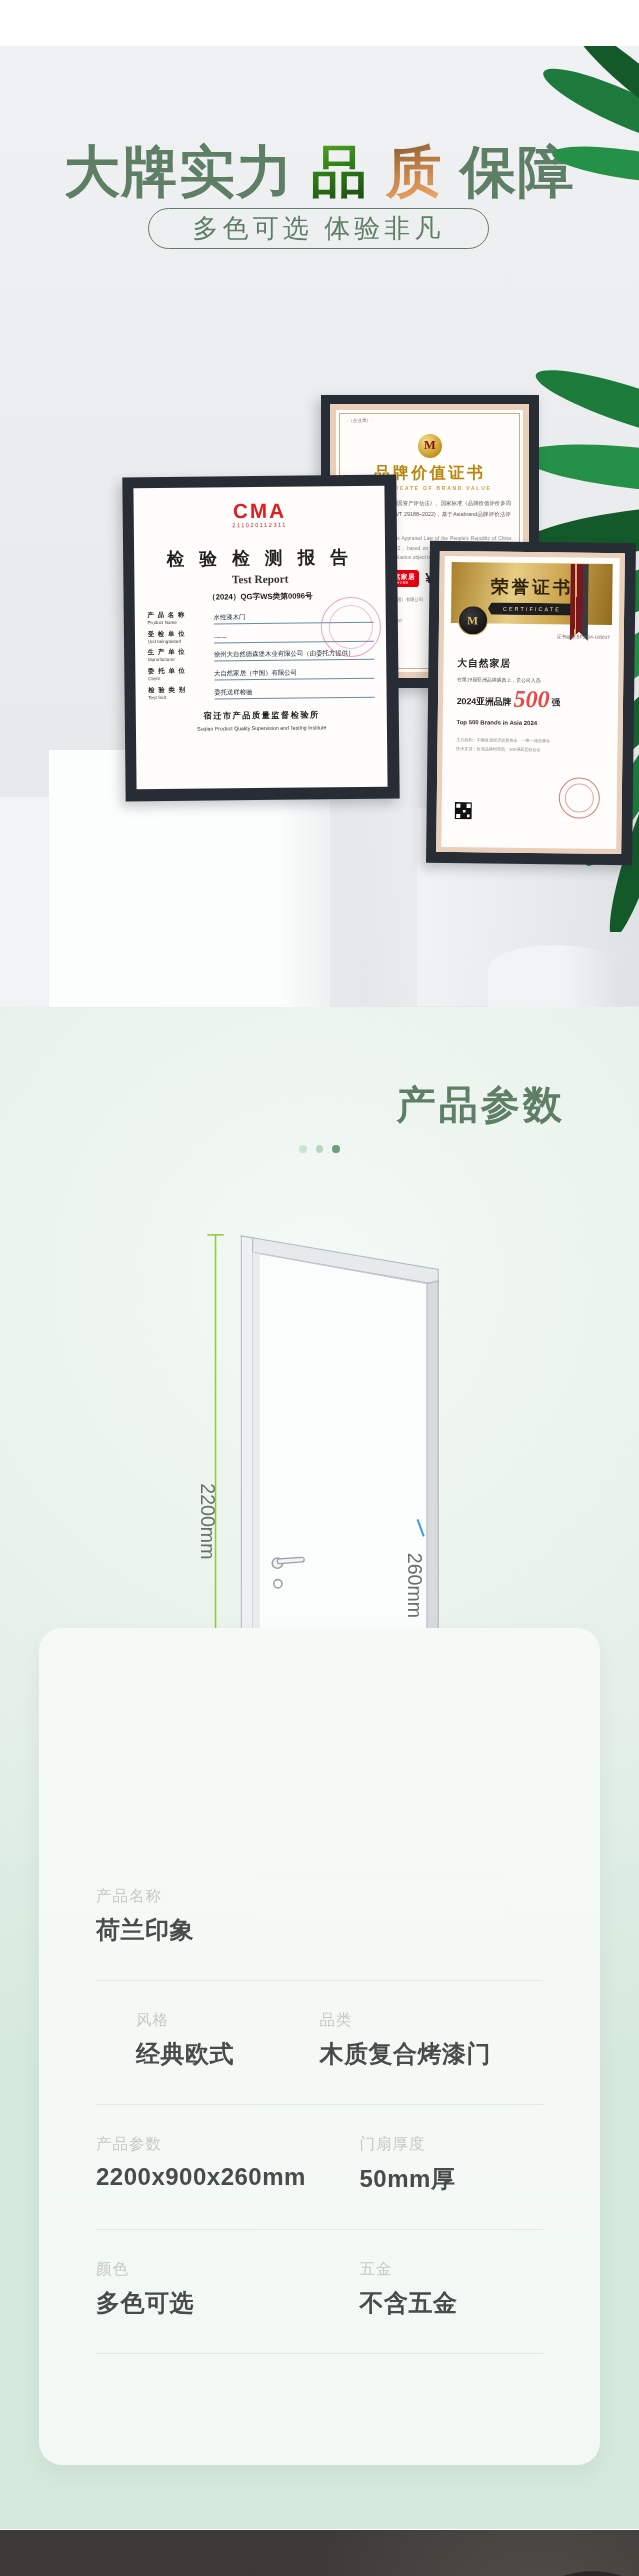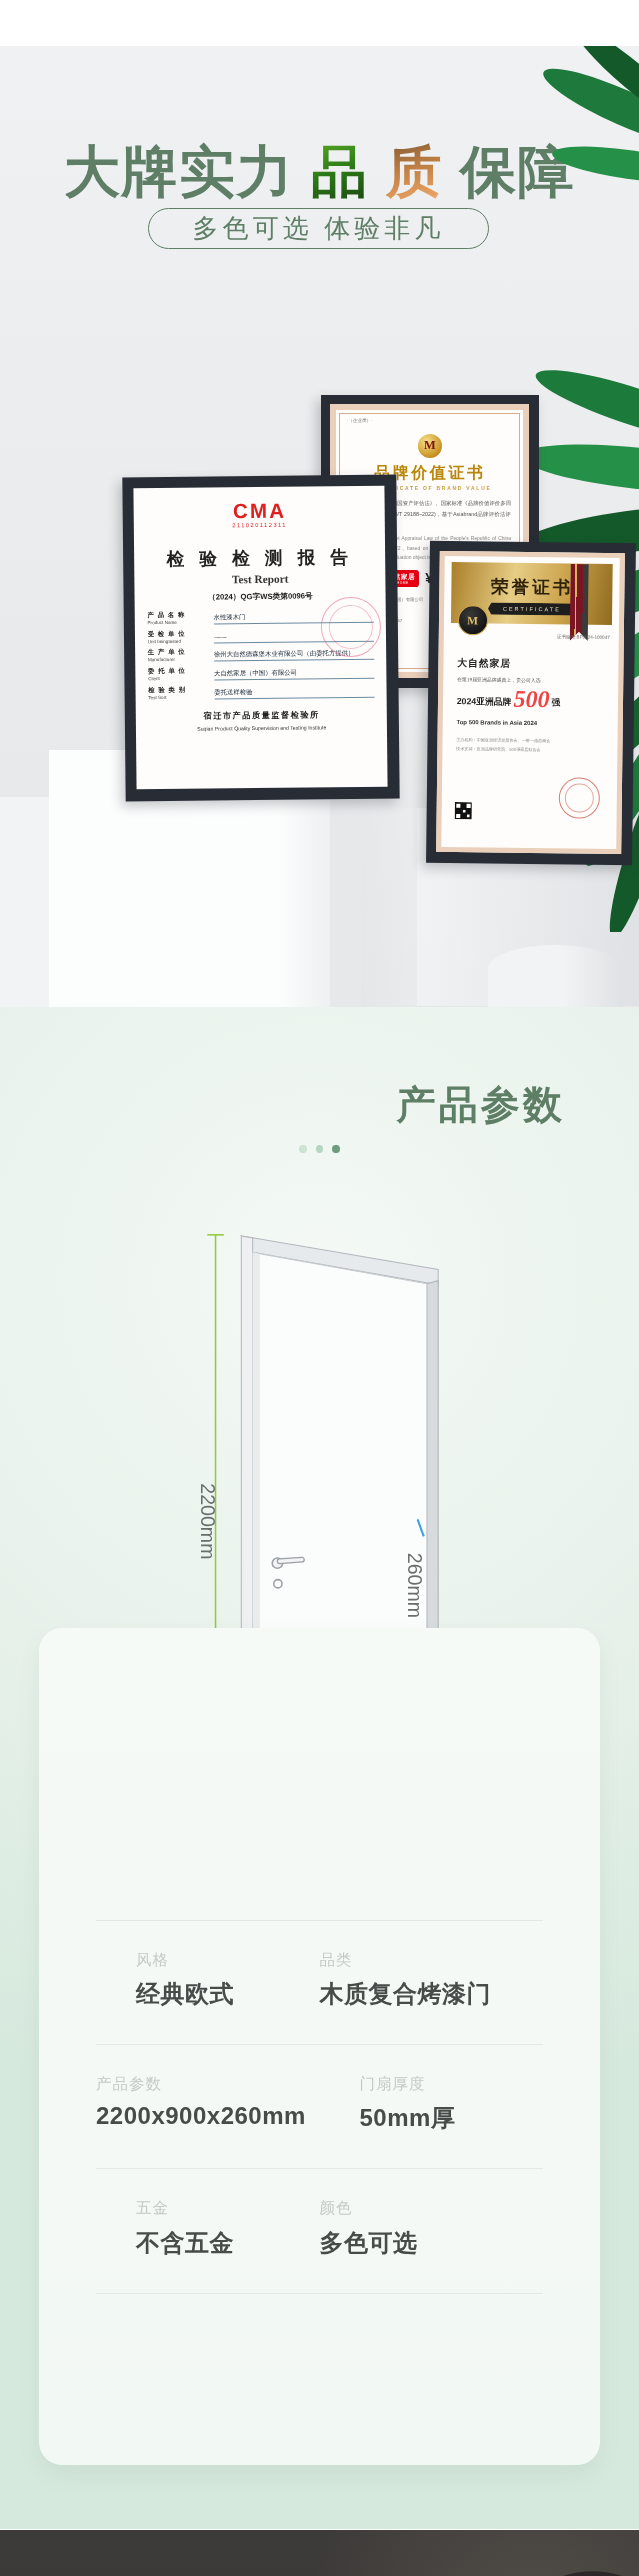--- a/index.html
+++ b/index.html
@@ -348,20 +348,24 @@
       <text x="462" y="640" font-size="38" fill="#6a6f6d" transform="rotate(90 462 640)">260mm</text>
 
       <line x1="282" y1="1016" x2="520" y2="930" stroke="#94c93d" stroke-width="3"></line>
       <line x1="274" y1="1000" x2="286" y2="1030" stroke="#94c93d" stroke-width="3"></line>
       <line x1="512" y1="914" x2="524" y2="944" stroke="#94c93d" stroke-width="3"></line>
       <text x="330" y="972" font-size="38" fill="#6a6f6d" transform="rotate(-17 330 972)">900mm</text>
     </svg>
 
     <div class="abs param-card">
       <div class="prow">
+        <div class="pcell">
+          <div class="plab">产品名称</div>
+          <div class="pval">荷兰印象</div>
+        </div>
       </div>
       <div class="prow">
         <div class="pcell right">
           <div class="plab">风格</div>
           <div class="pval">经典欧式</div>
         </div>
         <div class="pcell">
           <div class="plab">品类</div>
           <div class="pval">木质复合烤漆门</div>
         </div>
@@ -370,27 +374,27 @@
         <div class="pcell">
           <div class="plab">产品参数</div>
           <div class="pval">2200x900x260mm</div>
         </div>
         <div class="pcell right">
           <div class="plab">门扇厚度</div>
           <div class="pval">50mm厚</div>
         </div>
       </div>
       <div class="prow">
+        <div class="pcell">
+          <div class="plab">颜色</div>
+          <div class="pval">多色可选</div>
+        </div>
         <div class="pcell right">
           <div class="plab">五金</div>
           <div class="pval">不含五金</div>
-        </div>
-        <div class="pcell">
-          <div class="plab">颜色</div>
-          <div class="pval">多色可选</div>
         </div>
       </div>
     </div>
   </section>
 
   <section class="abs service">
     <div class="abs svc-glow"></div>
 
     <svg class="abs" style="right:0;top:0" width="289" height="392" viewBox="0 0 560 760">
       <ellipse cx="470" cy="200" rx="150" ry="120" fill="#2b2527" opacity=".95"></ellipse>

